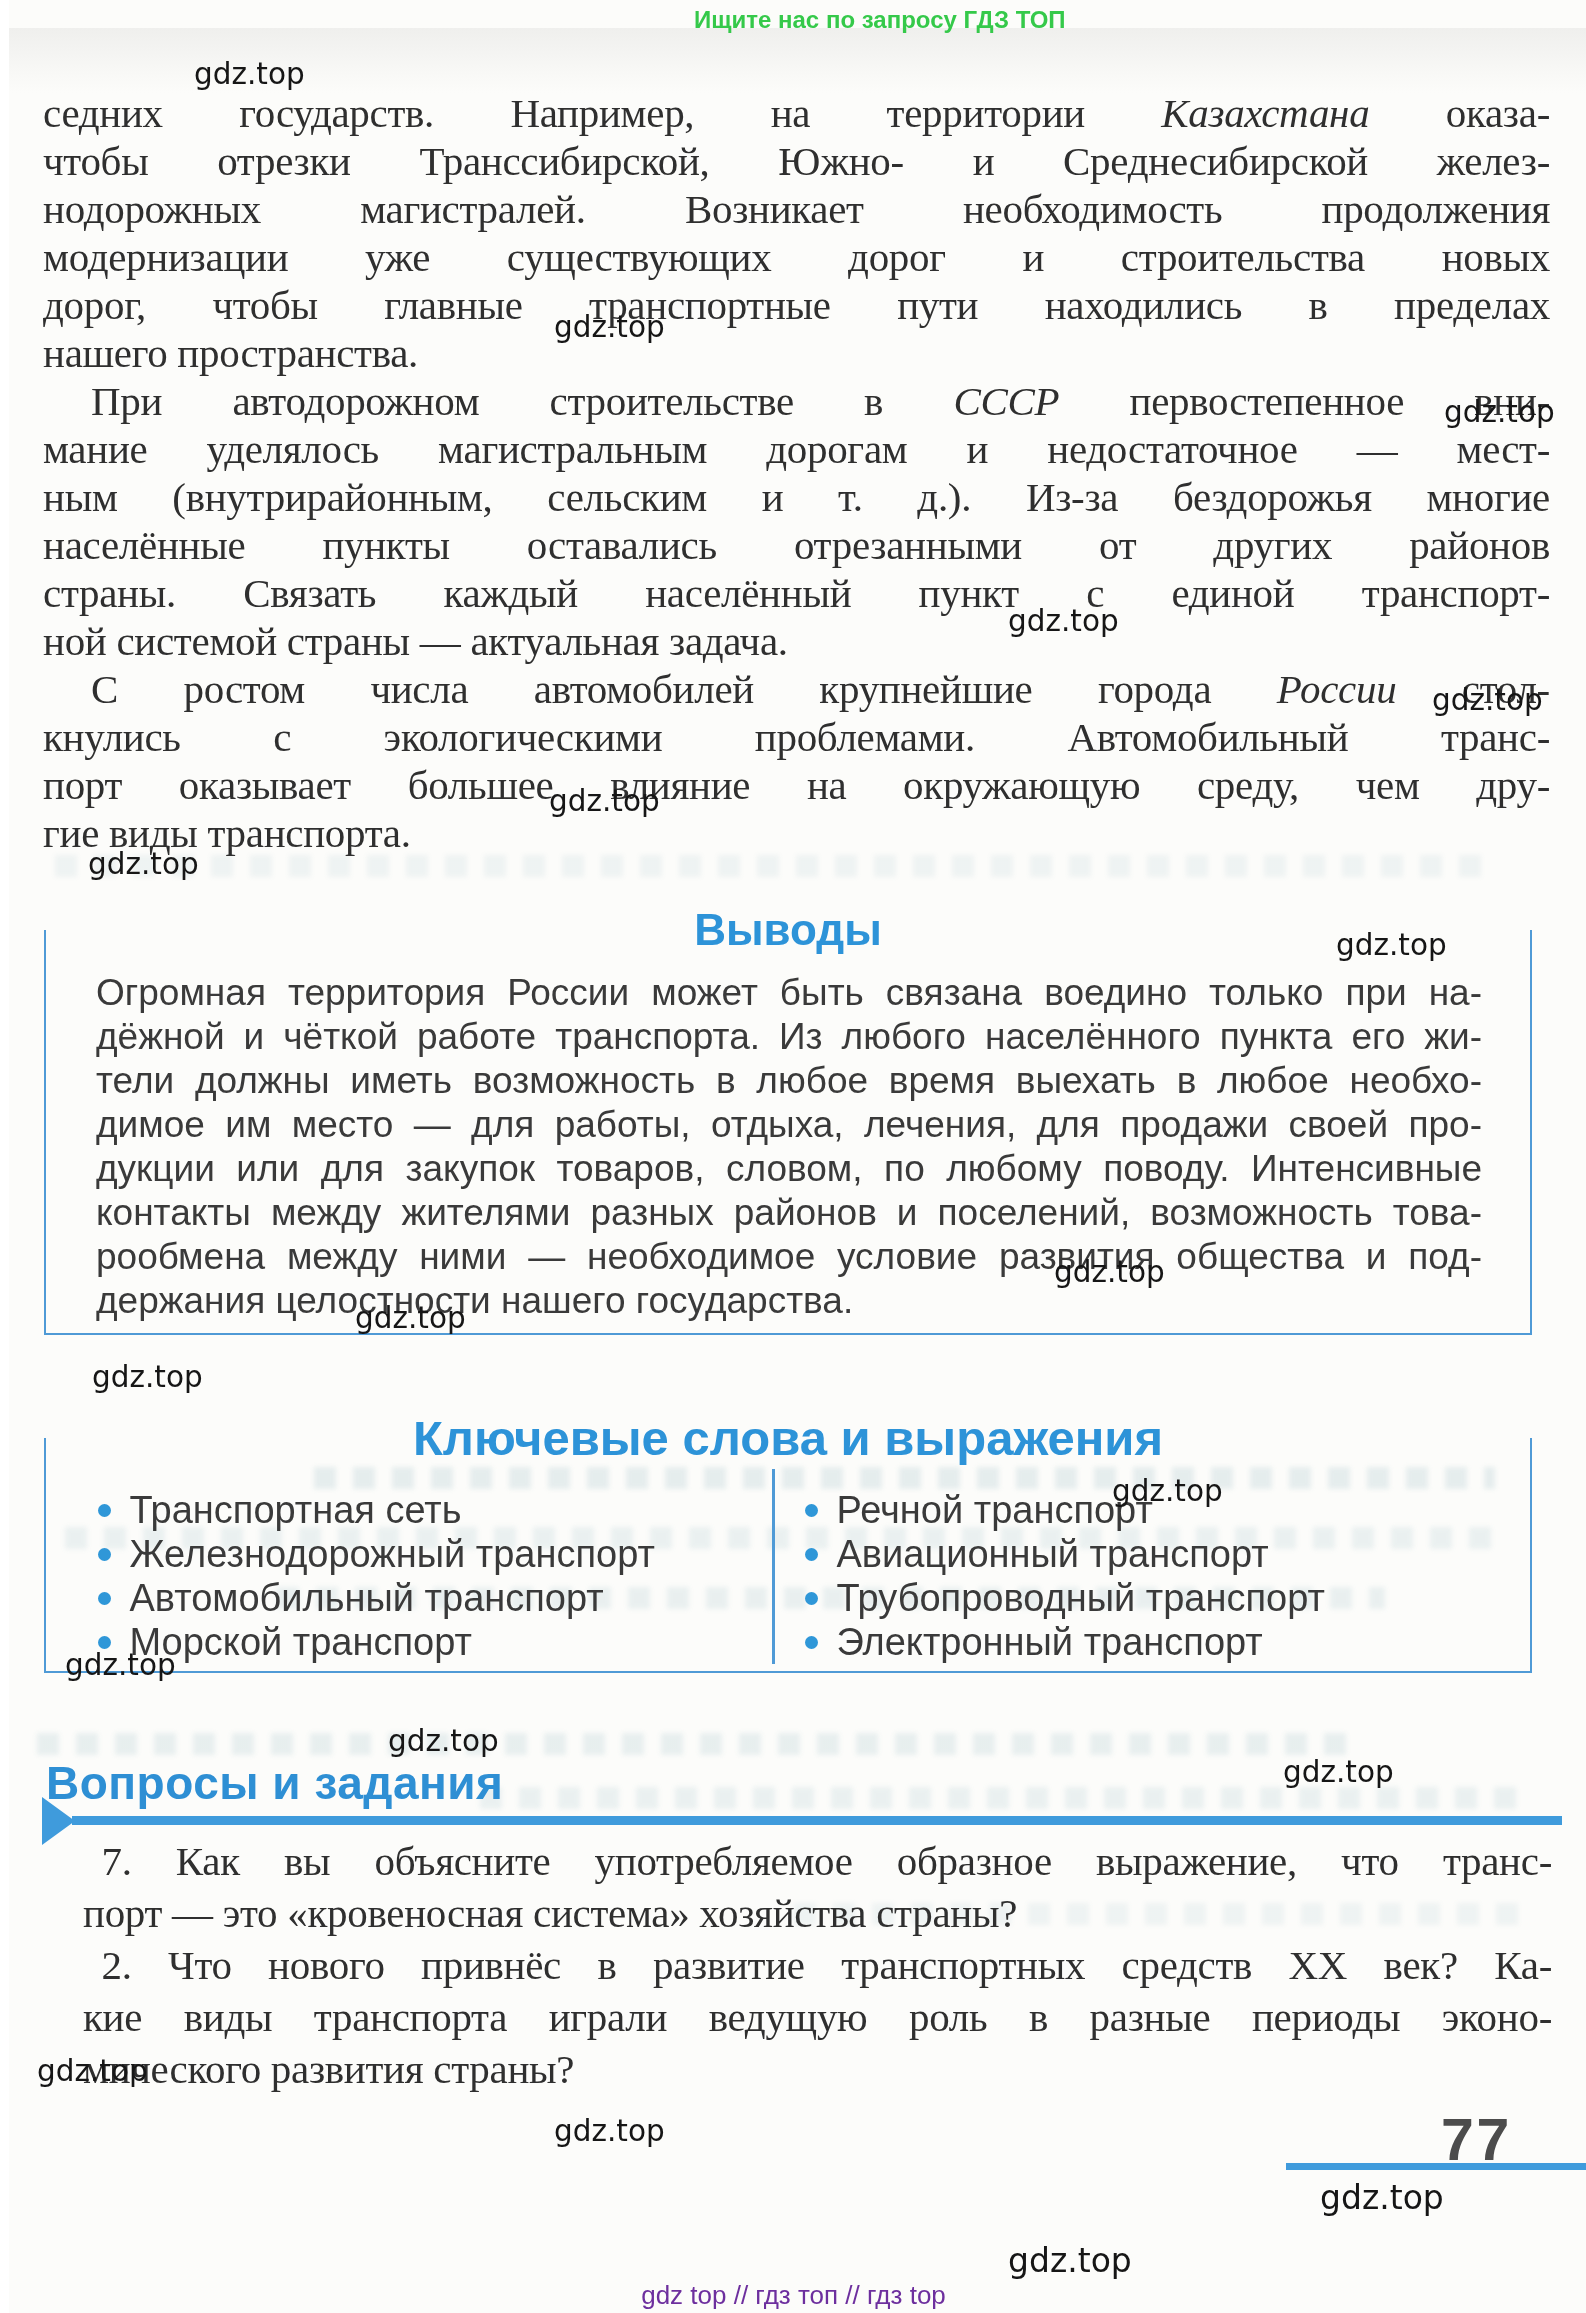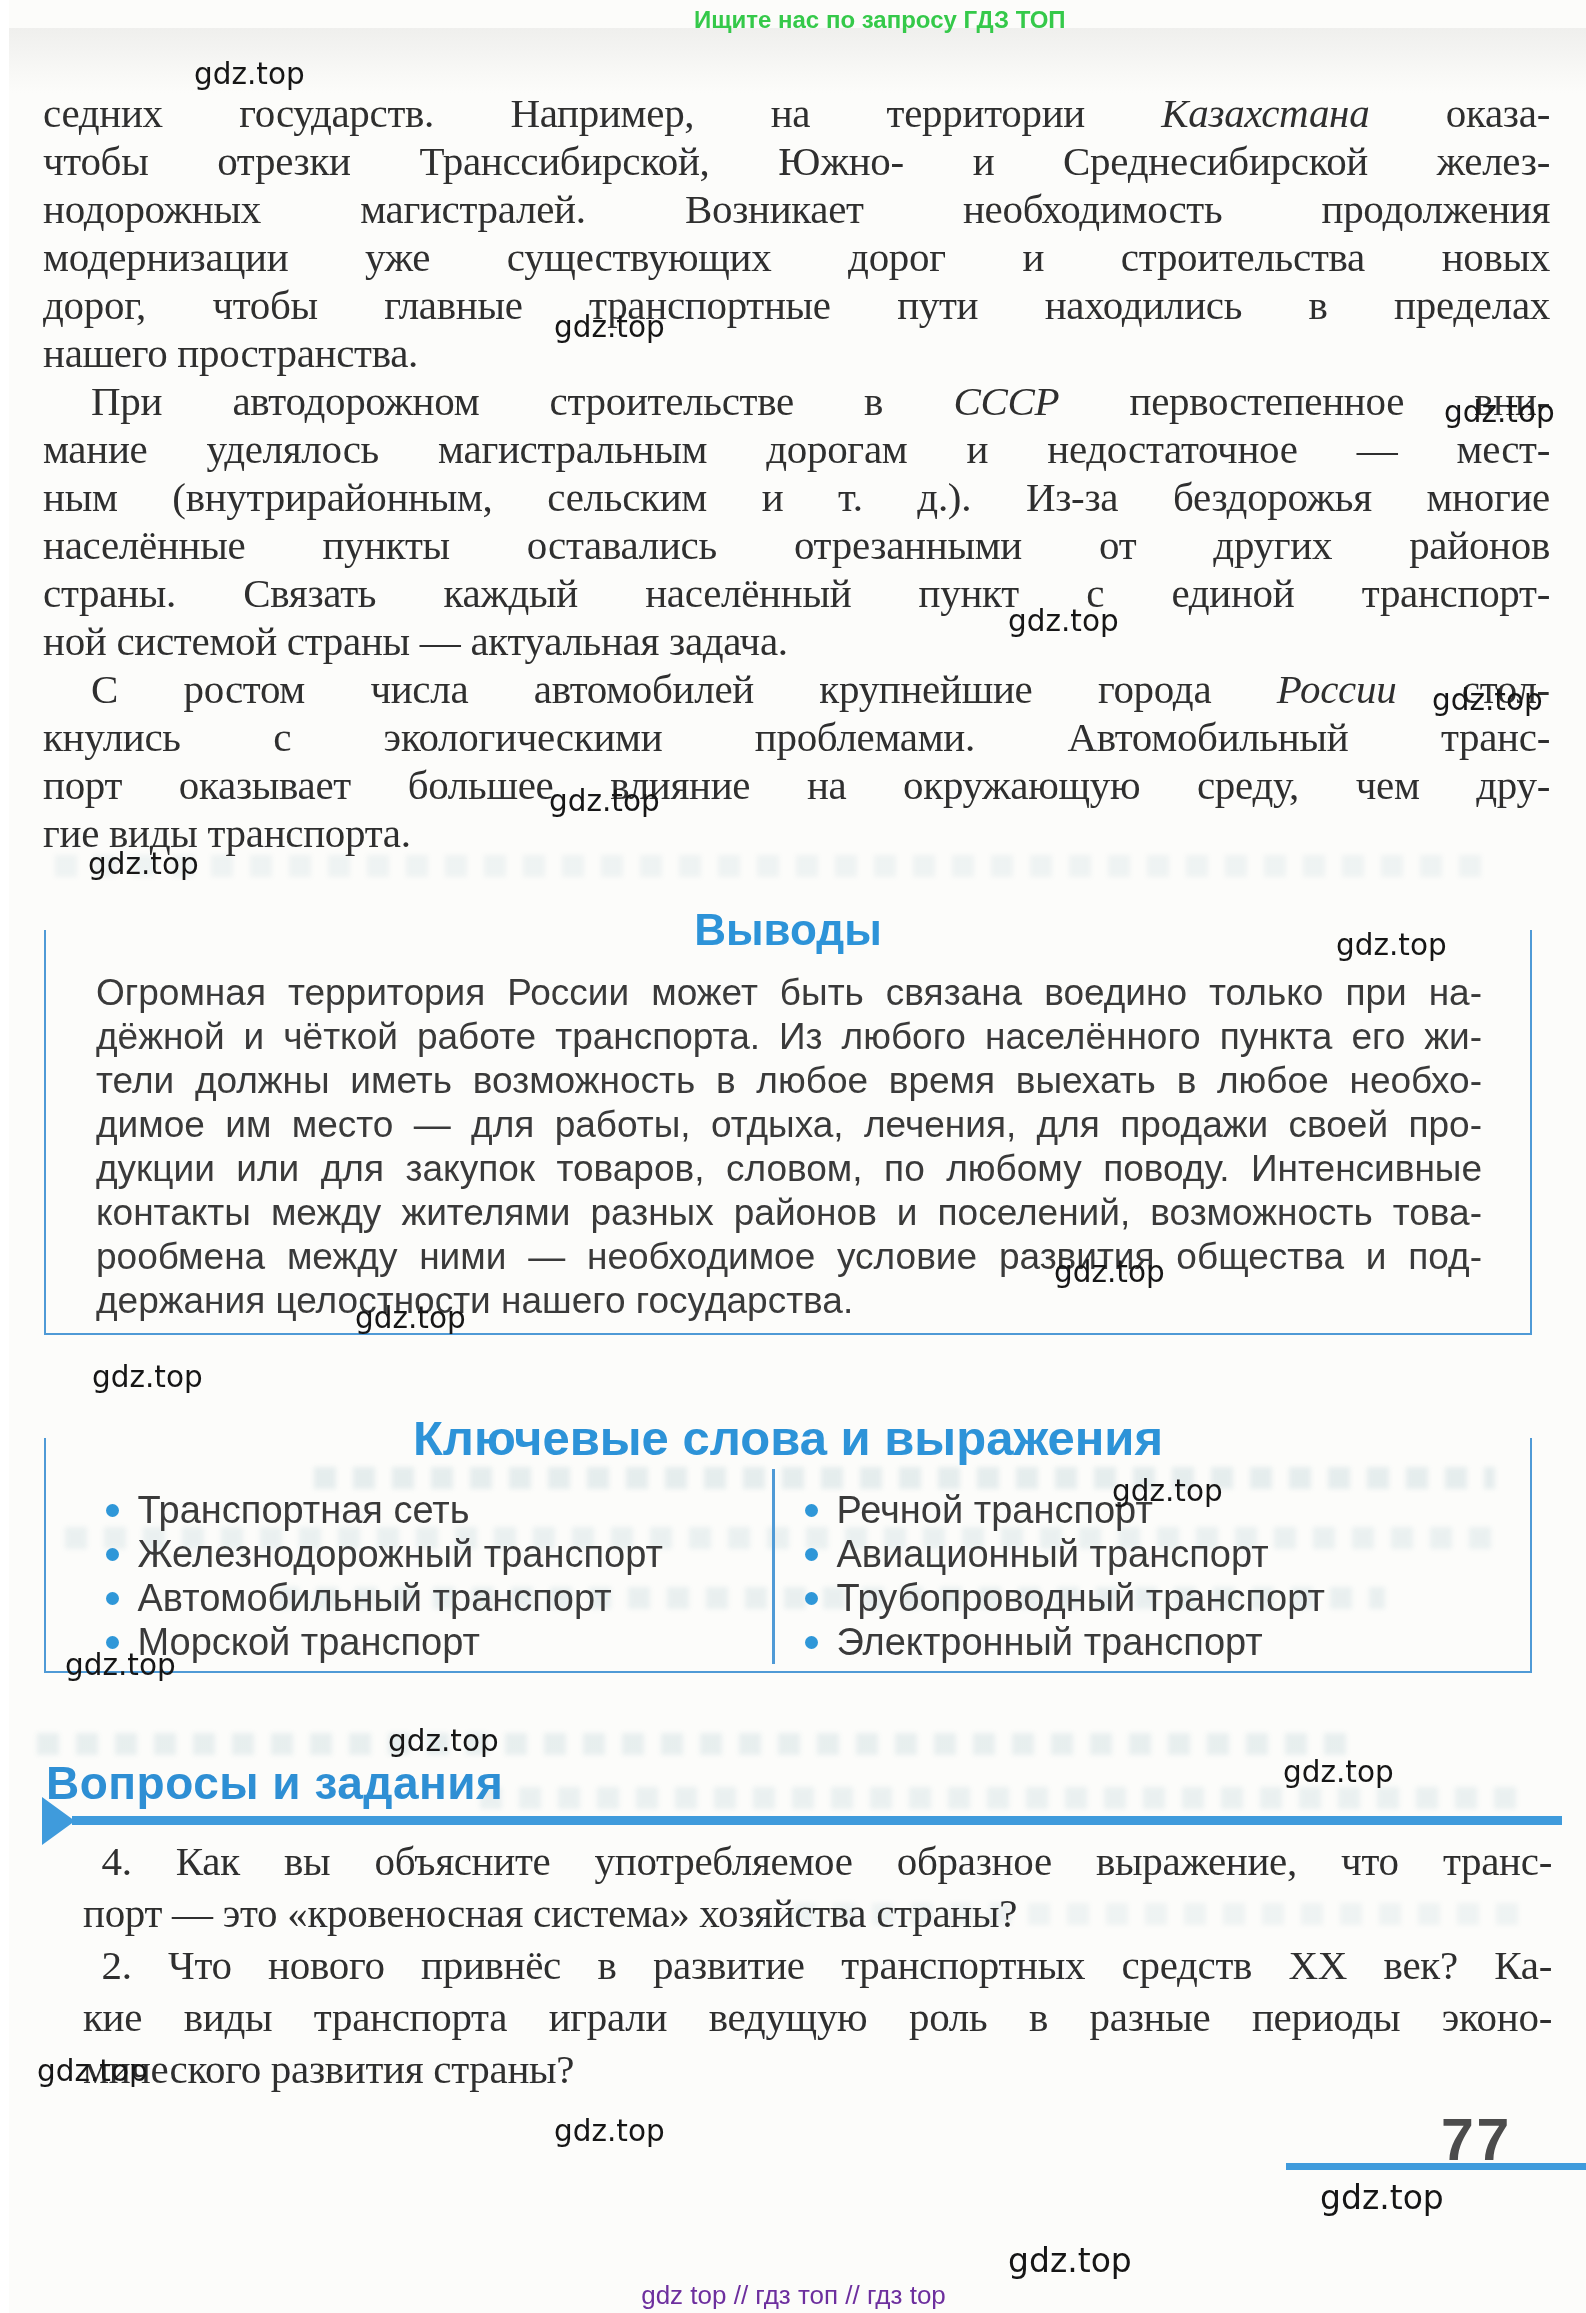--- a/index.html
+++ b/index.html
@@ -129,21 +129,21 @@
     </div>
   </div>
 
   <div class="bluebox" style="left:44px;top:1438px;width:1484px;height:233px;">
     <div class="box-titlebar" style="top:-28px;">
       <div class="rule"></div>
       <div class="box-title" style="font-size:49px;">Ключевые слова и выражения</div>
       <div class="rule"></div>
     </div>
     <div class="kw-divider"></div>
-    <div class="kw-col" style="left:60px;">
+    <div class="kw-col" style="left:52px;">
       <div class="kw-item">
         <span class="kw-dot"></span>
         <span>Транспортная сеть</span>
       </div>
       <div class="kw-item">
         <span class="kw-dot"></span>
         <span>Железнодорожный транспорт</span>
       </div>
       <div class="kw-item">
         <span class="kw-dot"></span>
@@ -173,21 +173,21 @@
       </div>
     </div>
   </div>
 
   <div class="q-heading" style="color:#2e8fd4;">Вопросы и задания</div>
   <div class="q-arrow"></div>
   <div class="q-rule"></div>
 
   <div class="q-block">
     <div>
-      <div class="qline indent">4. Как вы объясните употребляемое образное выражение, что транс-</div>
+      <div class="qline indent">7. Как вы объясните употребляемое образное выражение, что транс-</div>
       <div class="qline last">порт — это «кровеносная система» хозяйства страны?</div>
     </div>
     <div>
       <div class="qline indent">2. Что нового привнёс в развитие транспортных средств XX век? Ка-</div>
       <div class="qline">кие виды транспорта играли ведущую роль в разные периоды эконо-</div>
       <div class="qline last">мического развития страны?</div>
     </div>
   </div>
 
   <div class="page-number">77</div>

